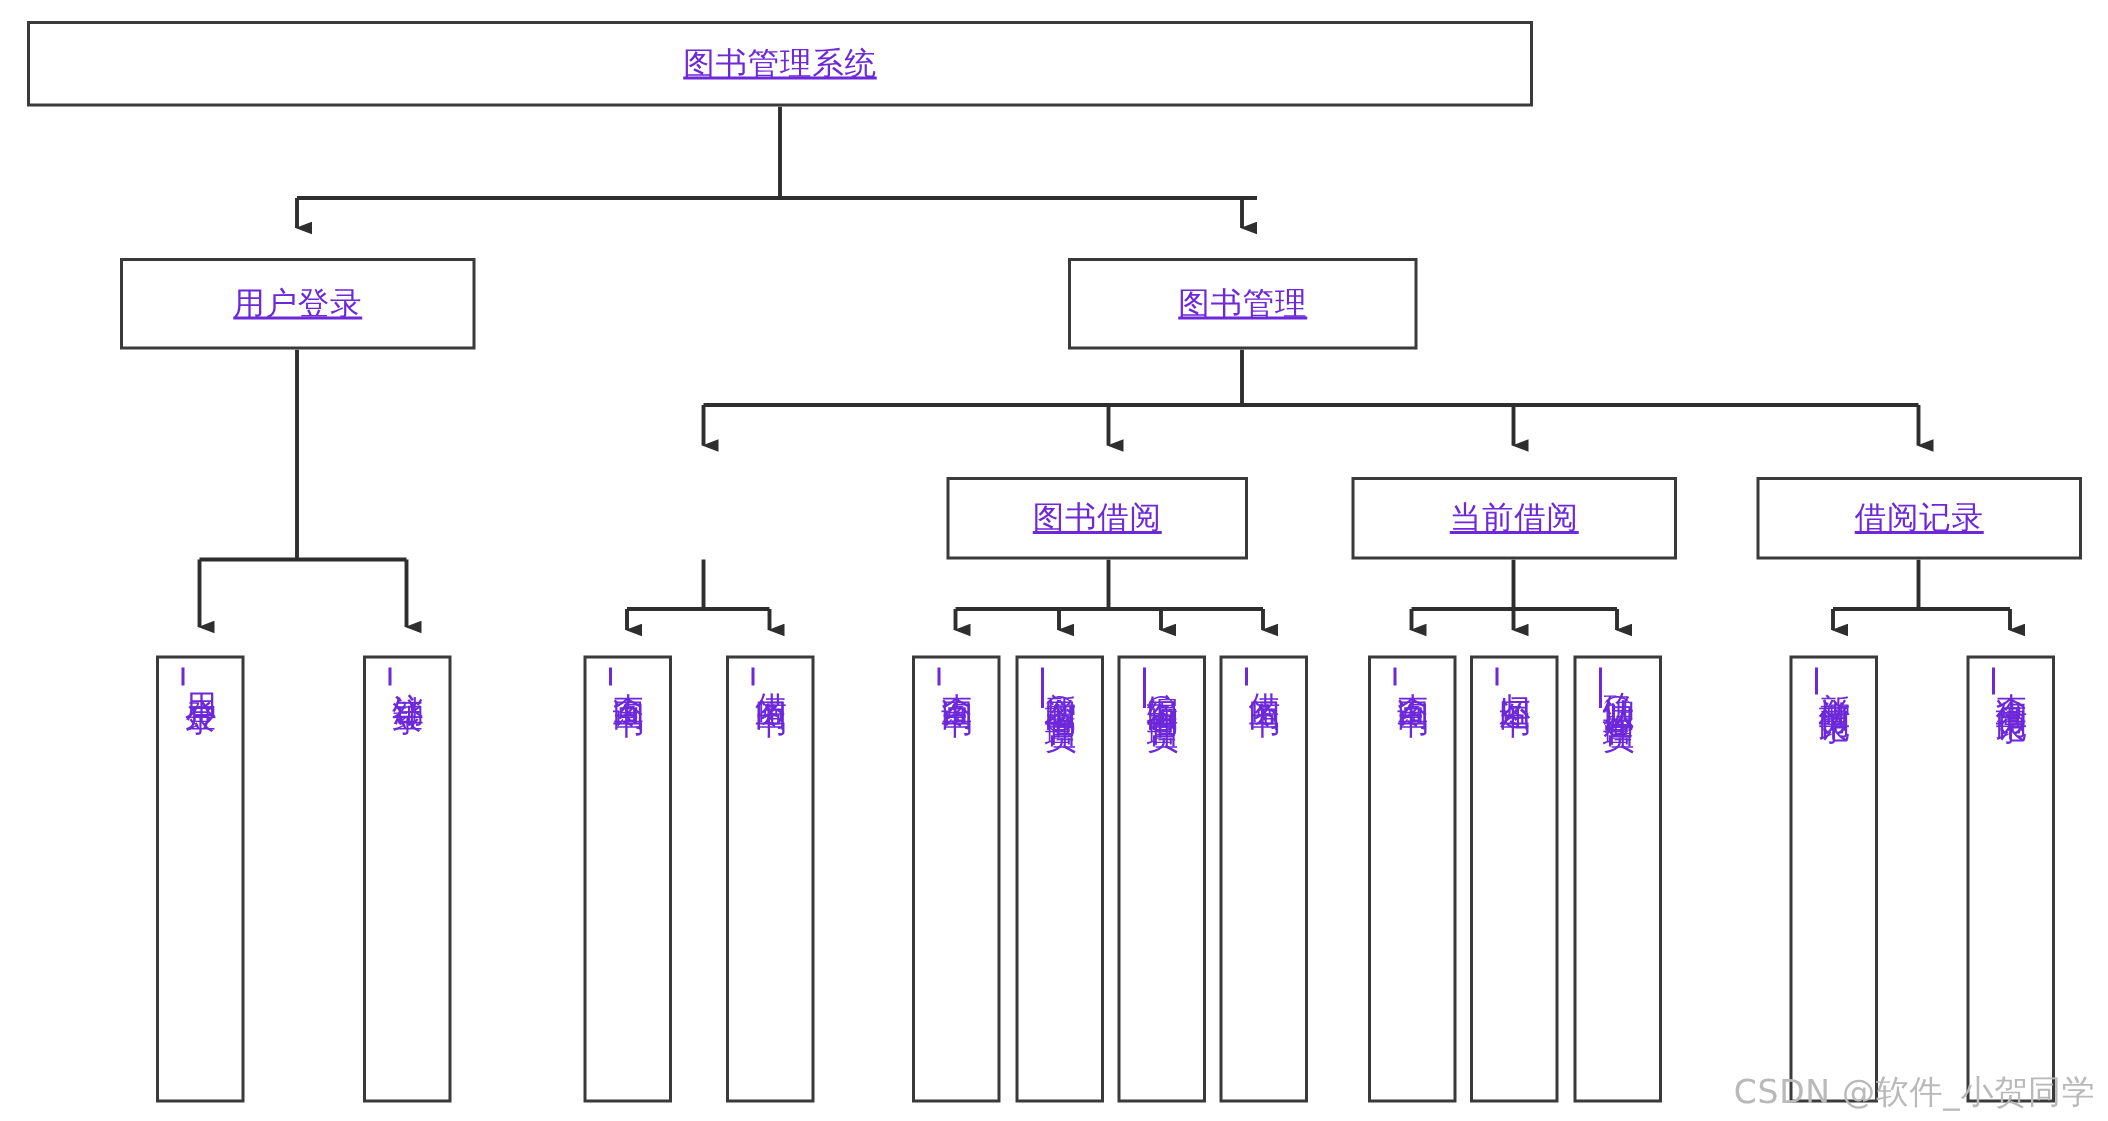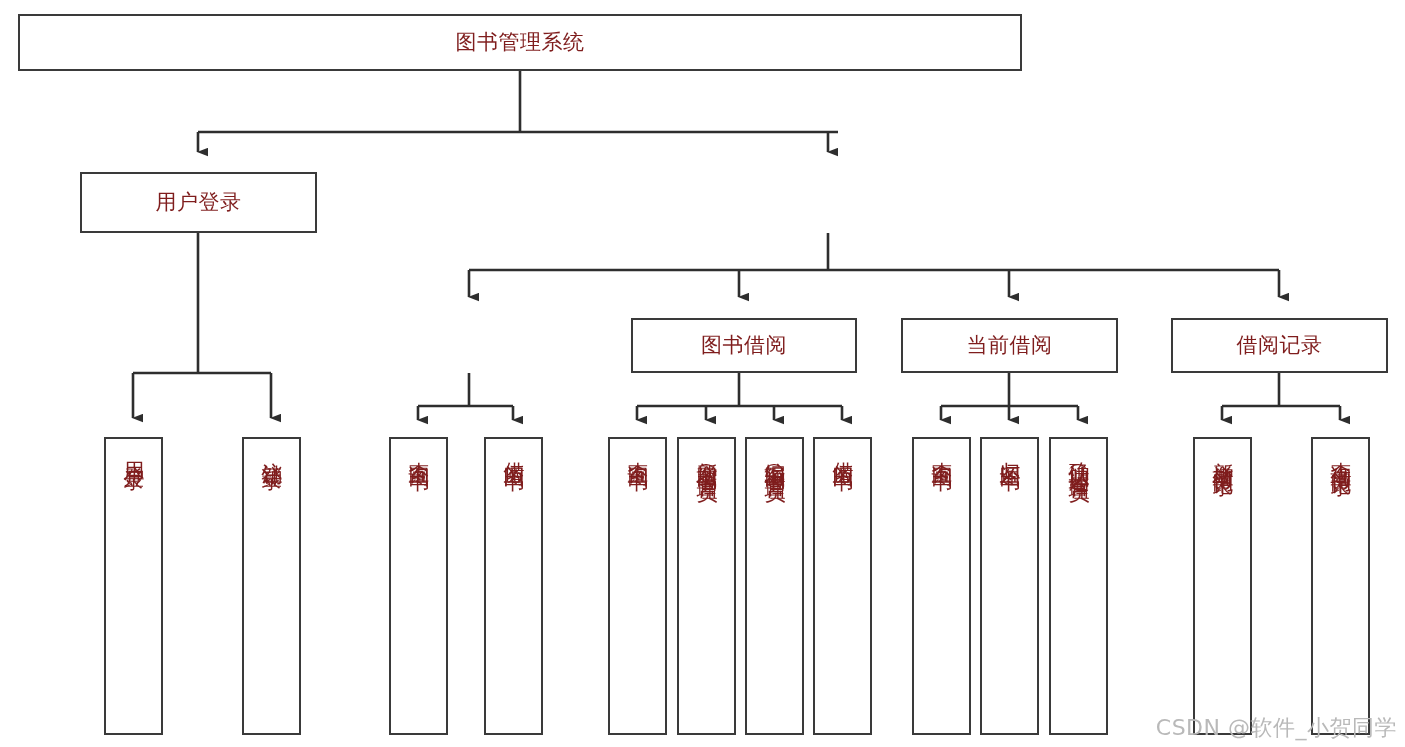--- a/index.html
+++ b/index.html
@@ -29,26 +29,27 @@
     position: absolute;
     box-sizing: border-box;
     background: #ffffff;
     border: 2.5px solid #3a3a3a;
     display: flex;
     align-items: center;
     justify-content: center;
     z-index: 2;
   }
   .node-label {
-    color: #7f1d1d;
+    color: #6d28d9;
     font-size: 21px;
     line-height: 1.15;
     letter-spacing: 0.5px;
     white-space: nowrap;
     text-align: right;
+    text-decoration: underline;
   }
   
   .node.vertical {
     align-items: flex-start;
     justify-content: center;
     padding-top: 6px;
   }
   .node.vertical .node-label {
     writing-mode: vertical-rl;
     text-orientation: upright;
@@ -123,22 +124,25 @@
     </g>
   </svg>
 
   <div class="node" style="left:18px; top:14px; width:1004px; height:57px;">
     <span class="node-label">图书管理系统</span>
   </div>
 
   <div class="node" style="left:80px; top:172px; width:237px; height:61px;">
     <span class="node-label">用户登录</span>
   </div>
+  <div class="node" style="left:712px; top:172px; width:233px; height:61px;">
+    <span class="node-label">图书管理</span>
+  </div>
 
-  <div class="node" style="left:631px; top:318px; width:226px; height:55px;">
+  <div class="node" style="left:631px; top:318px; width:201px; height:55px;">
     <span class="node-label">图书借阅</span>
   </div>
   <div class="node" style="left:1171px; top:318px; width:217px; height:55px;">
     <span class="node-label">借阅记录</span>
   </div>
   <div class="node" style="left:901px; top:318px; width:217px; height:55px;">
     <span class="node-label">当前借阅</span>
   </div>
 
   <div class="node vertical" style="left:104px; top:437px; width:59px; height:298px;">

